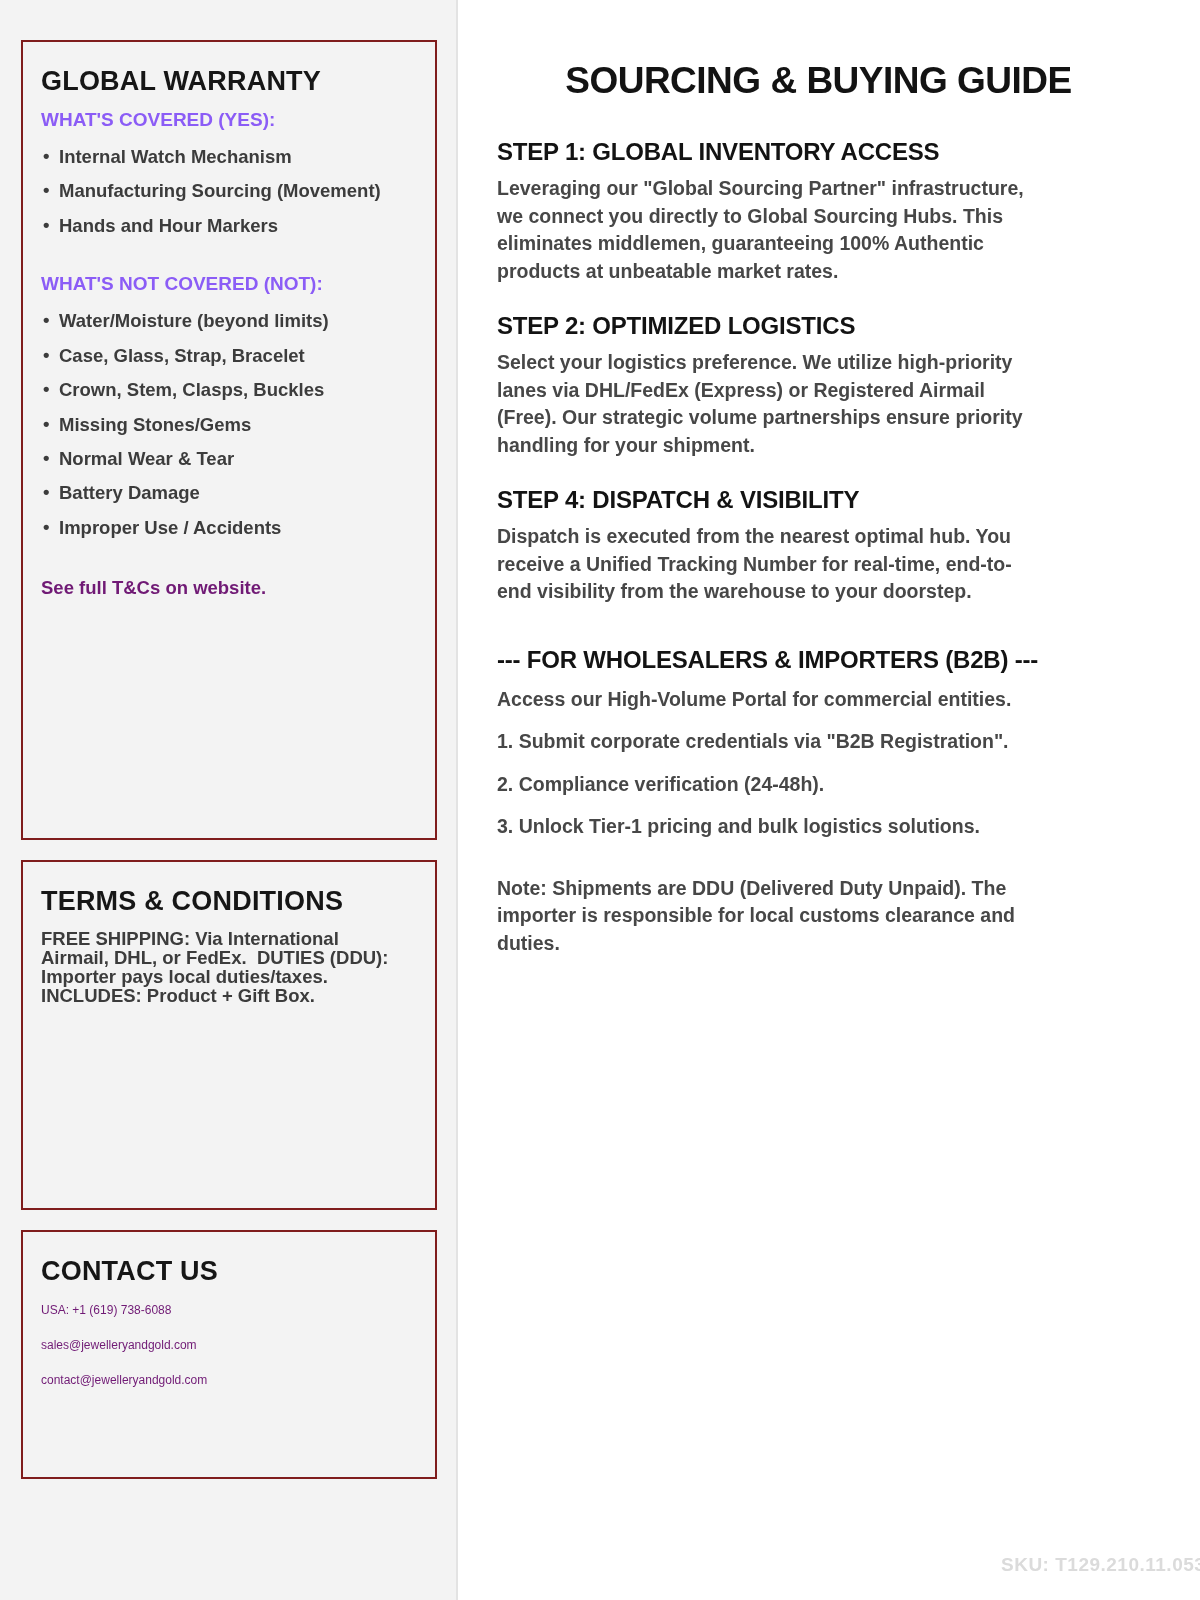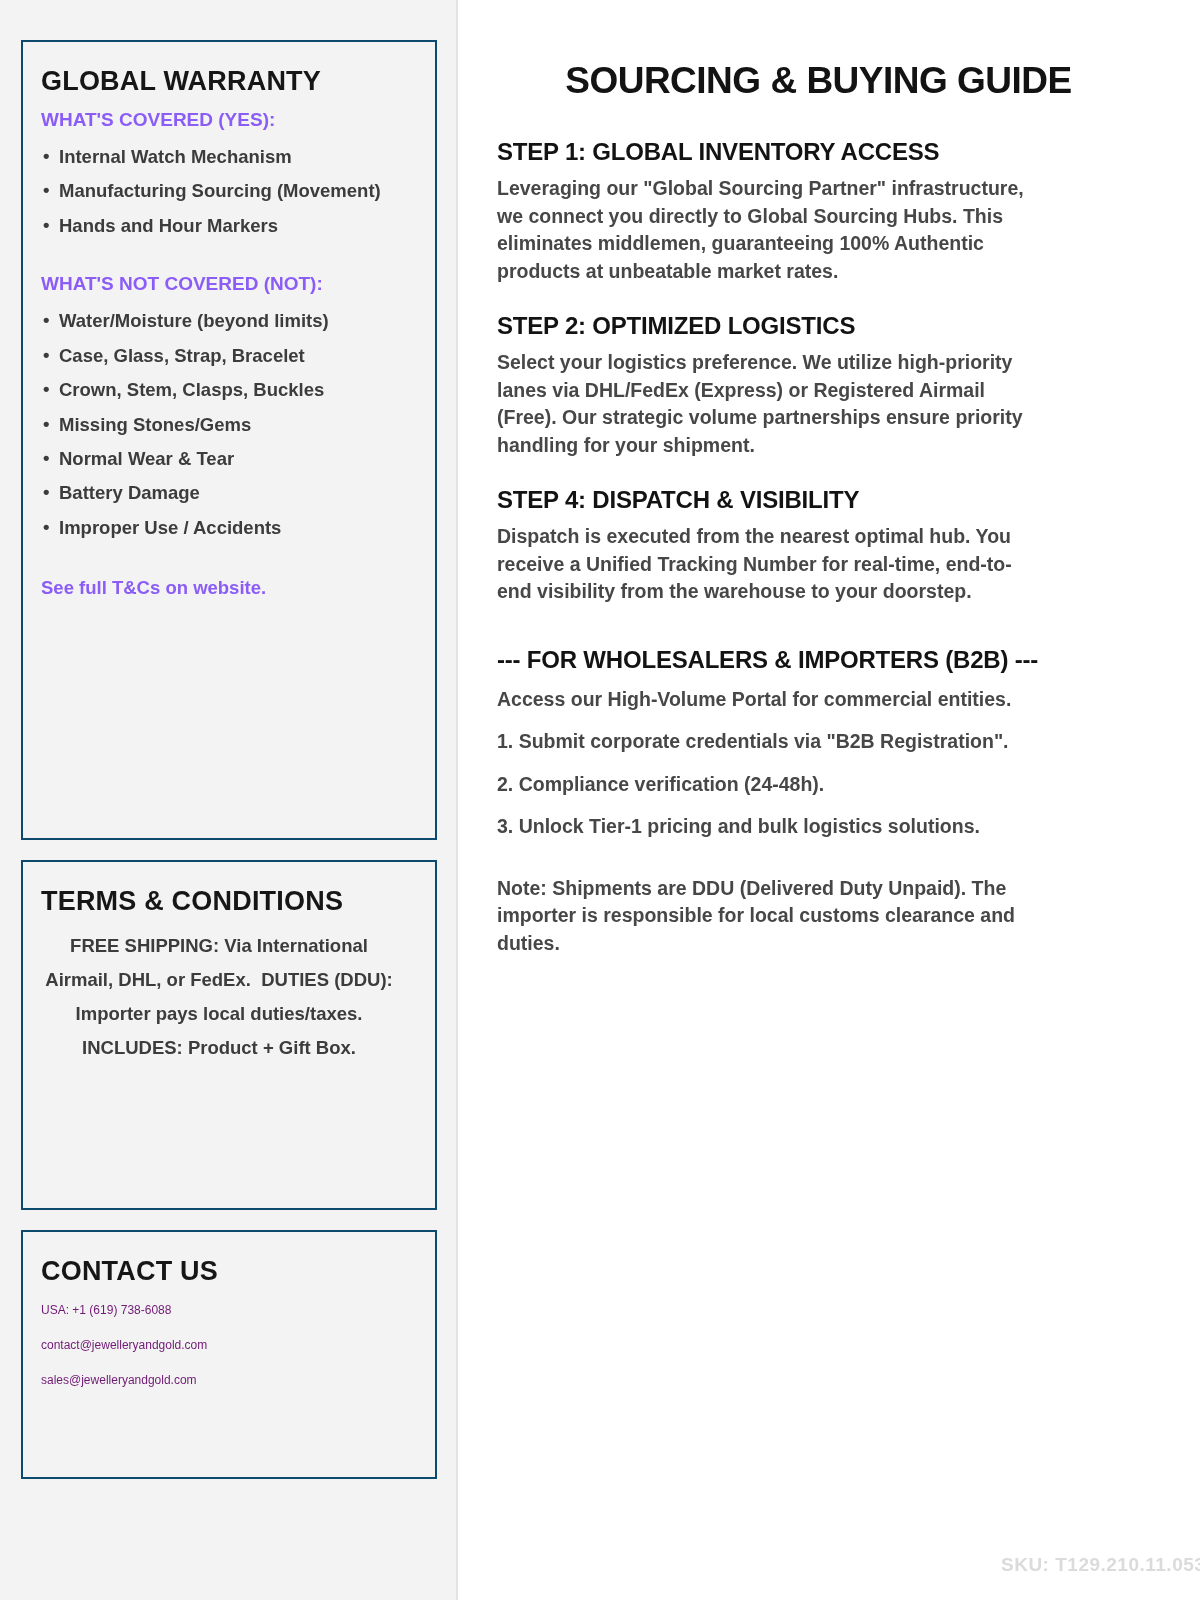--- a/index.html
+++ b/index.html
@@ -14,21 +14,21 @@
 
   
   .sidebar {
     position:absolute; left:0; top:0;
     width:458px; height:1600px;
     background:#f3f3f3;
     border-right:2px solid #e3e3e3;
   }
   .box {
     position:absolute; left:21px; width:416px;
-    border:2px solid #0c4a6e;
+    border:2px solid #7f1d1d;
     padding:24px 18px 18px 18px;
     background:transparent;
   }
   .box-warranty { top:40px;  height:800px; }
   .box-terms    { top:860px; height:350px; }
   .box-contact  { top:1230px; height:249px; }
 
   .box h2 {
     font-size:27px; font-weight:800; color:#161616;
     letter-spacing:0.2px; margin-bottom:12px;
@@ -40,27 +40,26 @@
   .side-sub.second { margin-top:38px; }
   ul.side-list { list-style:none; }
   li.bullet {
     position:relative;
     font-size:18.5px; font-weight:700; color:#3c3c3c;
     padding-left:18px; margin-bottom:15px; line-height:1.05;
   }
   li.bullet::before { content:"\2022"; position:absolute; left:2px; top:-1px; }
   .footnote {
     margin-top:40px;
-    font-size:18.5px; font-weight:700; color:#8b5cf6;
+    font-size:18.5px; font-weight:700; color:#701a75;
   }
   .terms-body {
     font-size:18.5px; font-weight:700; color:#3c3c3c;
-    line-height:34px; max-width:356px;
+    line-height:19px; max-width:356px;
     white-space:pre-wrap;
-    text-align:center;
   }
   .contact-line { font-size:12px; font-weight:400; color:#701a75; margin-top:21px; }
   .contact-line.first { margin-top:16px; }
 
   
   .main {
     position:absolute; left:460px; top:0;
     width:740px; height:1360px;
     padding:60px 0 0 37px;
   }
@@ -122,22 +121,22 @@
   </section>
 
   <section class="box box-terms">
     <h2>TERMS &amp; CONDITIONS</h2>
     <p class="terms-body">FREE SHIPPING: Via International Airmail, DHL, or FedEx.  DUTIES (DDU): Importer pays local duties/taxes.  INCLUDES: Product + Gift Box.</p>
   </section>
 
   <section class="box box-contact">
     <h2>CONTACT US</h2>
     <p class="contact-line first">USA: +1 (619) 738-6088</p>
+    <p class="contact-line">sales@jewelleryandgold.com</p>
     <p class="contact-line">contact@jewelleryandgold.com</p>
-    <p class="contact-line">sales@jewelleryandgold.com</p>
   </section>
 
 </aside>
 
 <main class="main">
   <h1 class="main-title">SOURCING &amp; BUYING GUIDE</h1>
 
   <div class="flow">
     <section class="step">
       <h3 class="step-heading first">STEP 1: GLOBAL INVENTORY ACCESS</h3>

